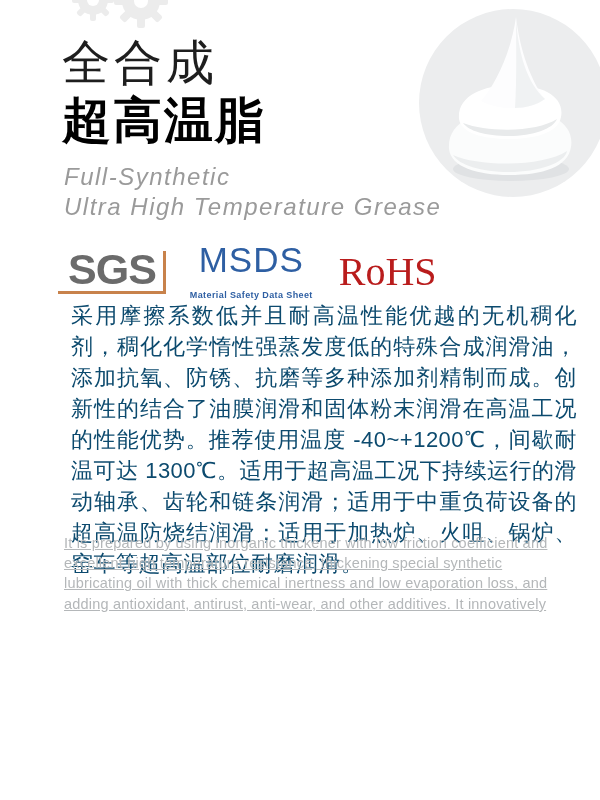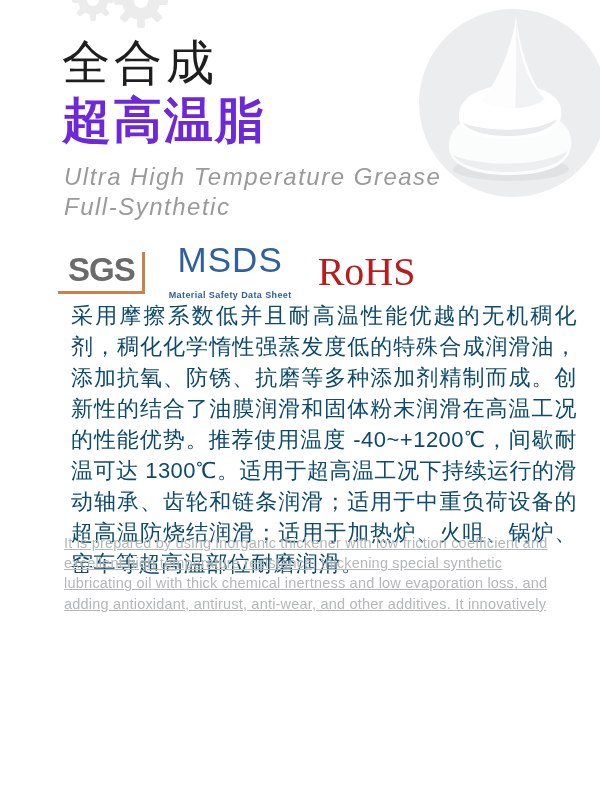--- a/index.html
+++ b/index.html
@@ -31,42 +31,42 @@
   .title-block { position: absolute; left: 62px; top: 34px; }
   .title-cn-1 {
     display: block;
     font-size: 48px; line-height: 58px;
     font-weight: 500; color: #1e1e1e;
     letter-spacing: 4px;
   }
   .title-cn-2 {
     display: block;
     font-size: 49px; line-height: 56px;
-    font-weight: 700; color: #6d28d9;
+    font-weight: 700; color: #000000;
     letter-spacing: 2px;
   }
   .subtitle {
     position: absolute; left: 64px; top: 162px;
     font-style: italic;
     font-size: 24px; line-height: 30px;
     color: #9a9a9a; letter-spacing: 1.5px;
   }
 
   
   .certs {
     position: absolute; left: 62px; top: 243px;
     display: flex; align-items: center;
   }
   .cert-sgs {
     position: relative;
     padding: 2px 10px 6px 6px;
     margin-right: 24px;
   }
   .cert-sgs .sgs-text {
-    font-size: 33px; font-weight: 700; color: #6b6b6b;
+    font-size: 43px; font-weight: 700; color: #6b6b6b;
     letter-spacing: -1px; line-height: 36px;
   }
   .cert-sgs .sgs-underline {
     position: absolute; left: -4px; right: 0; bottom: 0;
     height: 3px; background: #c8824b;
   }
   .cert-sgs .sgs-sideline {
     position: absolute; right: 0; top: 2px; bottom: 0;
     width: 3px; background: #c8824b;
   }
@@ -155,22 +155,22 @@
       <path d="M97 8 C 92 44, 76 76, 62 92 C 80 102, 112 102, 126 90 C 112 72, 101 42, 97 8 Z" fill="#fdfdfe"></path>
       <path d="M97 8 C 99 44, 108 74, 126 90 C 118 96, 106 99, 96 99 C 98 70, 97 34, 97 8 Z" fill="#f0f2f3"></path>
     </svg>
   </div>
 
   <h1 class="title-block" style="margin:0">
     <span class="title-cn-1">全合成</span>
     <span class="title-cn-2">超高温脂</span>
   </h1>
   <div class="subtitle">
+    <div>Full-Synthetic</div>
     <div>Ultra High Temperature Grease</div>
-    <div>Full-Synthetic</div>
   </div>
 
   <div class="certs">
     <div class="cert-sgs">
       <span class="sgs-text">SGS</span>
       <div class="sgs-underline"></div>
       <div class="sgs-sideline"></div>
     </div>
     <div class="cert-msds">
       <div class="msds-text">MSDS</div>

